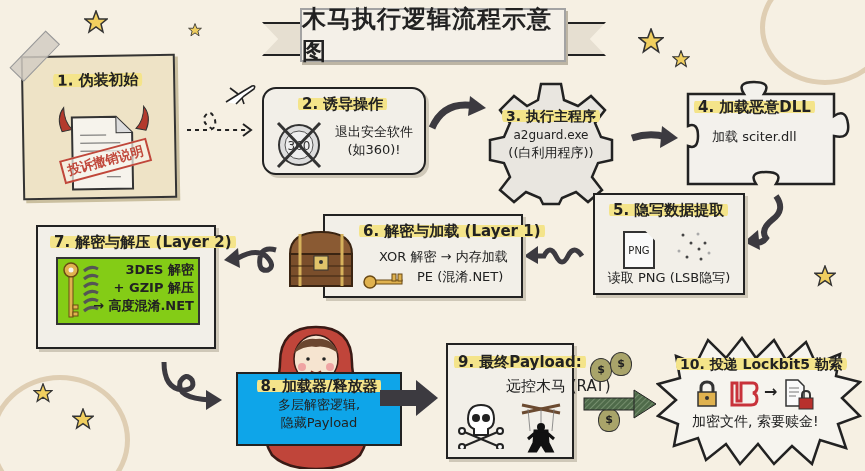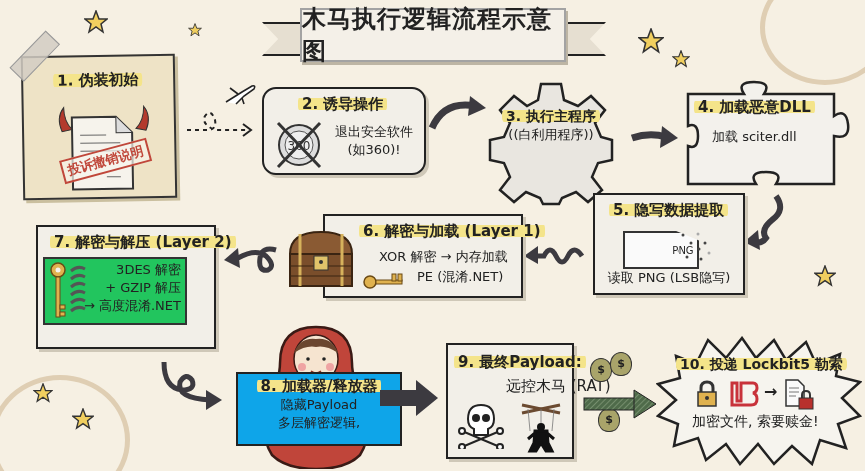--- a/index.html
+++ b/index.html
@@ -95,20 +95,21 @@
     <path d="M42 4 L58 16 L40 24Z" fill="#3c3a40"></path>
   </svg>
 
 <svg class="abs" style="left:488px;top:80px" width="126" height="126" viewBox="0 0 126 126">
   <g fill="#e9e6e0" stroke="#222" stroke-width="2.5">
     <path d="M53 4 H73 L76 20 L90 26 L103 16 L117 30 L107 43 L113 57 L124 60 V80 L110 83 L104 97 L114 110 L100 122 L88 112 L74 118 L71 124 H55 L52 118 L38 112 L26 122 L12 110 L22 97 L16 83 L2 80 V60 L16 57 L22 43 L12 30 L26 16 L39 26 L50 20Z"></path>
   </g>
 </svg>
 <div class="abs" style="left:490px;top:108px;width:122px;text-align:center;">
   <div class="t" style="font-size:14px;"><span class="hl">3. 执行主程序</span></div>
+  <div class="b" style="font-size:12px;">a2guard.exe</div>
   <div class="b" style="font-size:13px;">((白利用程序))</div>
 </div>
 
 <svg class="abs" style="left:630px;top:122px" width="50" height="30" viewBox="0 0 50 30">
     <path d="M2 16 Q20 10 36 15" fill="none" stroke="#3c3a40" stroke-width="7"></path>
     <path d="M32 4 L48 16 L30 26Z" fill="#3c3a40"></path>
   </svg>
 
 <svg class="abs" style="left:684px;top:80px" width="178" height="112" viewBox="0 0 178 112">
   <path d="M4 14 H60 Q52 2 70 2 Q88 2 80 14 H150 V36 Q162 28 164 44 Q166 60 150 56 V104 H92 Q100 92 82 92 Q64 92 72 104 H4 V66 Q14 70 14 56 Q14 42 4 46Z" fill="#f3f1ec" stroke="#222" stroke-width="2.5"></path>
@@ -116,21 +117,21 @@
 <div class="abs t" style="left:694px;top:98px;"><span class="hl">4. 加载恶意DLL</span></div>
 <div class="abs b" style="left:712px;top:128px;">加载 sciter.dll</div>
 
 <svg class="abs" style="left:742px;top:192px" width="50" height="60" viewBox="0 0 50 60">
     <path d="M34 4 Q44 18 30 28 Q18 38 24 46 Q20 52 12 50" fill="none" stroke="#3c3a40" stroke-width="6"></path>
     <path d="M16 38 L2 50 L18 58Z" fill="#3c3a40"></path>
   </svg>
 
 <div class="card" style="left:593px;top:193px;width:148px;height:98px;">
   <div class="abs t" style="left:14px;top:6px;"><span class="hl">5. 隐写数据提取</span></div>
-  <div class="abs" style="left:28px;top:36px;width:28px;height:34px;background:#fafafa;border:2px solid #333;font-size:10px;display:flex;align-items:center;justify-content:center;clip-path:polygon(0 0,70% 0,100% 25%,100% 100%,0 100%);padding-left:44px;">
+  <div class="abs" style="left:28px;top:36px;width:28px;height:34px;background:#fafafa;border:2px solid #333;font-size:10px;display:flex;align-items:center;justify-content:center;clip-path:polygon(0 0,70% 0,100% 25%,100% 100%,0 100%);">
     <span>PNG</span>
   </div>
   <svg class="abs" style="left:78px;top:36px" width="42" height="34" viewBox="0 0 42 34">
       <g fill="#444">
         <circle cx="10" cy="4" r="1.5"></circle>
         <circle cx="25" cy="3" r="1.5" fill="#aaa"></circle>
         <circle cx="18" cy="12" r="1.5"></circle>
         <circle cx="32" cy="12" r="1.5"></circle>
         <circle cx="6" cy="20" r="1.5" fill="#aaa"></circle>
         <circle cx="26" cy="18" r="1.5"></circle>
@@ -171,21 +172,21 @@
     <rect x="36" y="2" width="4" height="7" fill="#e0b24f" stroke="#6b4a14"></rect>
   </svg>
 
 <svg class="abs" style="left:222px;top:242px" width="56" height="34" viewBox="0 0 56 34">
     <path d="M54 8 Q40 4 38 16 Q36 30 46 28 Q54 24 44 14 Q34 6 16 16" fill="none" stroke="#3c3a40" stroke-width="5"></path>
     <path d="M16 6 L2 18 L18 26Z" fill="#3c3a40"></path>
   </svg>
 
 <div class="card" style="left:36px;top:225px;width:176px;height:120px;">
   <div class="abs t" style="left:12px;top:6px;"><span class="hl">7. 解密与解压 (Layer 2)</span></div>
-  <div class="abs" style="left:5px;top:30px;width:140px;height:64px;border:2px solid #333;background:#22c55e;">
+  <div class="abs" style="left:18px;top:30px;width:140px;height:64px;border:2px solid #333;background:#84cc16;font-weight:bold;">
     <svg class="abs" style="left:4px;top:2px" width="18" height="60" viewBox="0 0 18 60">
         <circle cx="9" cy="9" r="7" fill="#e0b24f" stroke="#6b4a14" stroke-width="1.5"></circle>
         <circle cx="9" cy="9" r="2.5" fill="#f5f3ef"></circle>
         <rect x="7" y="16" width="4" height="40" fill="#e0b24f" stroke="#6b4a14"></rect>
         <rect x="11" y="44" width="5" height="4" fill="#e0b24f" stroke="#6b4a14"></rect>
         <rect x="11" y="51" width="5" height="4" fill="#e0b24f" stroke="#6b4a14"></rect>
       </svg>
     <svg class="abs" style="left:22px;top:6px" width="22" height="48" viewBox="0 0 22 48">
         <g fill="none" stroke="#555" stroke-width="3">
           <path d="M4 6 Q11 0 18 4"></path>
@@ -214,22 +215,22 @@
   <ellipse cx="60" cy="36" rx="22" ry="24" fill="#f6e4d0" stroke="#3a1a15" stroke-width="1.5"></ellipse>
   <path d="M38 30 Q44 14 60 16 Q76 14 82 30 Q70 22 60 24 Q50 22 38 30Z" fill="#6b4630"></path>
   <circle cx="52" cy="36" r="1.8" fill="#222"></circle>
     <circle cx="68" cy="36" r="1.8" fill="#222"></circle>
   <circle cx="46" cy="44" r="4" fill="#efa3a3"></circle>
     <circle cx="74" cy="44" r="4" fill="#efa3a3"></circle>
   <path d="M55 48 Q60 52 65 48" fill="none" stroke="#8a2a20" stroke-width="1.5"></path>
 </svg>
 <div class="abs" style="left:236px;top:372px;width:162px;height:70px;background:#0ea5e9;border:2px solid #222;text-align:center;">
   <div class="t" style="margin-top:3px;"><span class="hl">8. 加载器/释放器</span></div>
+  <div class="b">多层解密逻辑,</div>
   <div class="b">隐藏Payload</div>
-  <div class="b">多层解密逻辑,</div>
 </div>
 
 <svg class="abs" style="left:378px;top:378px" width="62" height="40" viewBox="0 0 62 40">
     <rect x="2" y="12" width="38" height="16" fill="#3c3a40"></rect>
     <path d="M38 2 L60 20 L38 38Z" fill="#3c3a40"></path>
   </svg>
 
 <div class="card" style="left:446px;top:343px;width:124px;height:112px;">
   <div class="abs t" style="left:6px;top:8px;"><span class="hl">9. 最终Payload:</span></div>
   <div class="abs b" style="left:10px;top:32px;font-size:15px;margin-left:48px;">远控木马 (RAT)</div>

